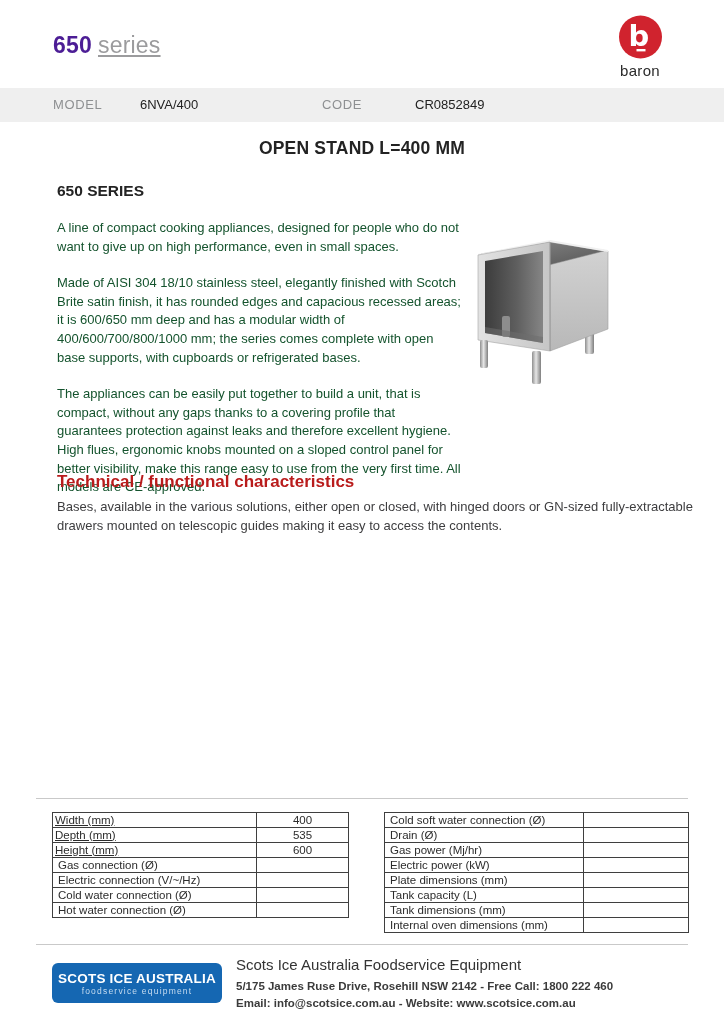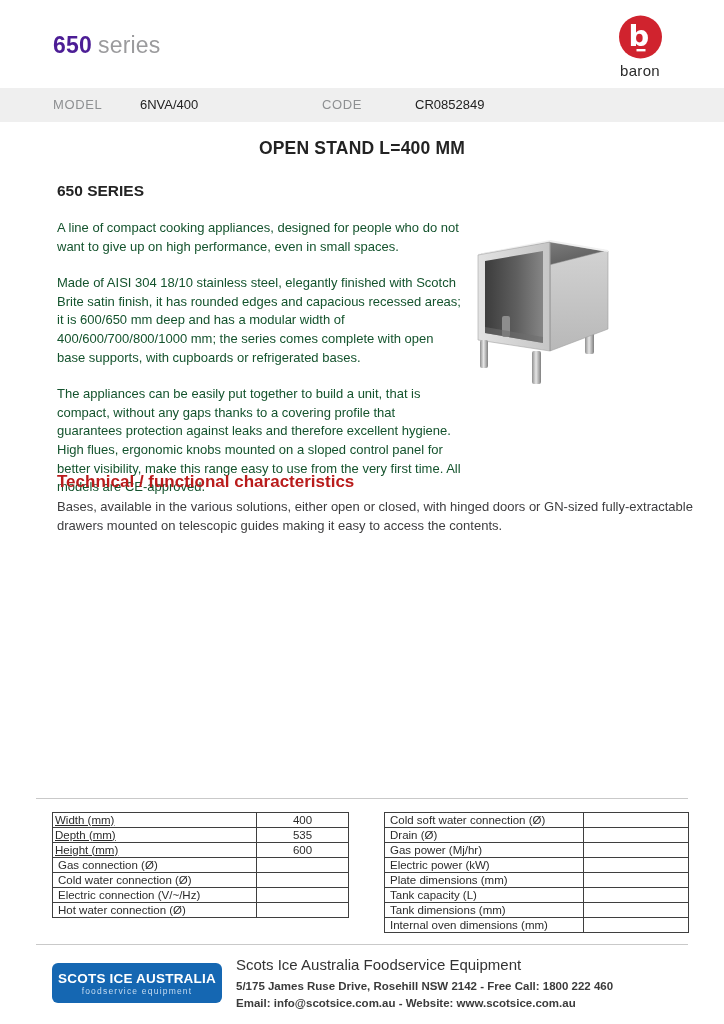--- a/index.html
+++ b/index.html
@@ -3,21 +3,21 @@
 <meta charset="utf-8">
 <style>
   html,body{margin:0;padding:0;background:#ffffff;}
   .page{
     position:relative;width:724px;height:1024px;background:#ffffff;
     font-family:"Liberation Sans",sans-serif;margin:0 auto;overflow:hidden;color:#3d3d3f;
   }
   
   .series-title{position:absolute;left:53px;top:32px;font-size:23px;letter-spacing:.2px;}
   .series-title .num{color:#4c1d95;font-weight:bold;}
-  .series-title .word{color:#9b9b9d;font-weight:500;margin-left:6px;}
+  .series-title .word{color:#9b9b9d;font-weight:500;margin-left:6px;text-decoration:underline;}
   .brand{position:absolute;left:612px;top:14px;width:56px;text-align:center;}
   .brand svg{display:block;margin:0 auto;}
   .brand-name{font-size:15px;color:#2b2b2b;margin-top:1px;letter-spacing:.3px;}
   
   .model-bar{position:absolute;left:0;top:88px;width:724px;height:34px;background:#efefef;}
   .model-bar span{position:absolute;top:0;line-height:34px;font-size:13px;}
   .mb-label{color:#8e9092;letter-spacing:.6px;}
   .mb-value{color:#222;}
   .mb-model-label{left:53px;} .mb-model-value{left:140px;}
   .mb-code-label{left:322px;} .mb-code-value{left:415px;}
@@ -159,25 +159,25 @@
         </tr>
         <tr>
           <td class="label indent">Height (mm)</td>
           <td class="value">600</td>
         </tr>
         <tr>
           <td class="label">Gas connection (Ø)</td>
           <td class="value"></td>
         </tr>
         <tr>
+          <td class="label">Electric connection (V/~/Hz)</td>
+          <td class="value"></td>
+        </tr>
+        <tr>
           <td class="label">Cold water connection (Ø)</td>
-          <td class="value"></td>
-        </tr>
-        <tr>
-          <td class="label">Electric connection (V/~/Hz)</td>
           <td class="value"></td>
         </tr>
         <tr>
           <td class="label">Hot water connection (Ø)</td>
           <td class="value"></td>
         </tr>
       </tbody>
   </table>
   <table class="spec-table table-right">
     <tbody>

